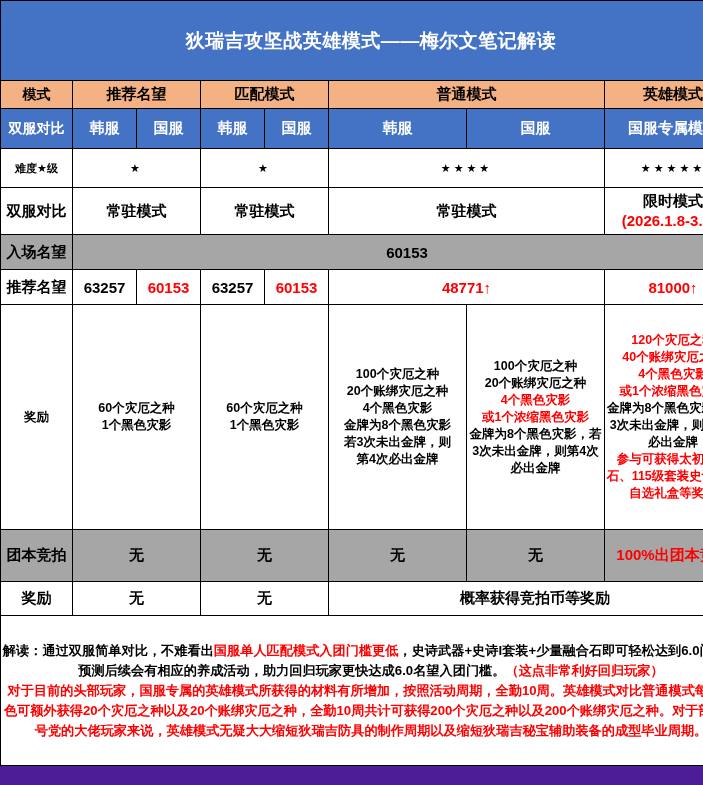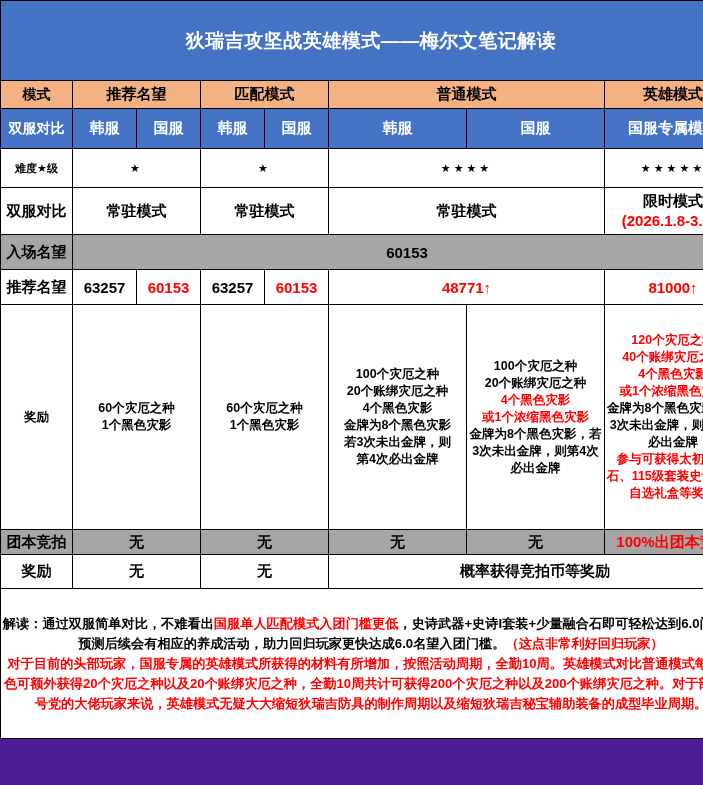--- a/index.html
+++ b/index.html
@@ -70,21 +70,21 @@
   .white  { background: #ffffff; }
   .gray   { background: #a6a6a6; }
   .red    { color: #ff0000 !important; }
   .rowlabel { font-size: 14px; }
   .stars { font-size: 9px; letter-spacing: 3px; }
   .r-diff   { height: 39px; font-size: 11px; }
   .r-dmode  { height: 47px; font-size: 15px; line-height: 20px; }
   .r-enter  { height: 35px; font-size: 15px; }
   .r-rec    { height: 35px; font-size: 15px; }
   .r-reward { height: 225px; font-size: 12.5px; line-height: 17px; }
-  .r-auc    { height: 25px; font-size: 15px; margin-left: 20px; }
+  .r-auc    { height: 52px; font-size: 15px; margin-left: 20px; }
   .r-auc2   { height: 34px; font-size: 15px; }
   .cellnote { padding: 1px 3px; }
   .note-cell {
     border: 1px solid #000;
     text-align: left;
     font-size: 13.2px;
     line-height: 20px;
     font-weight: 700;
     padding: 5px 6px 6px 6px;
     color: #000;

